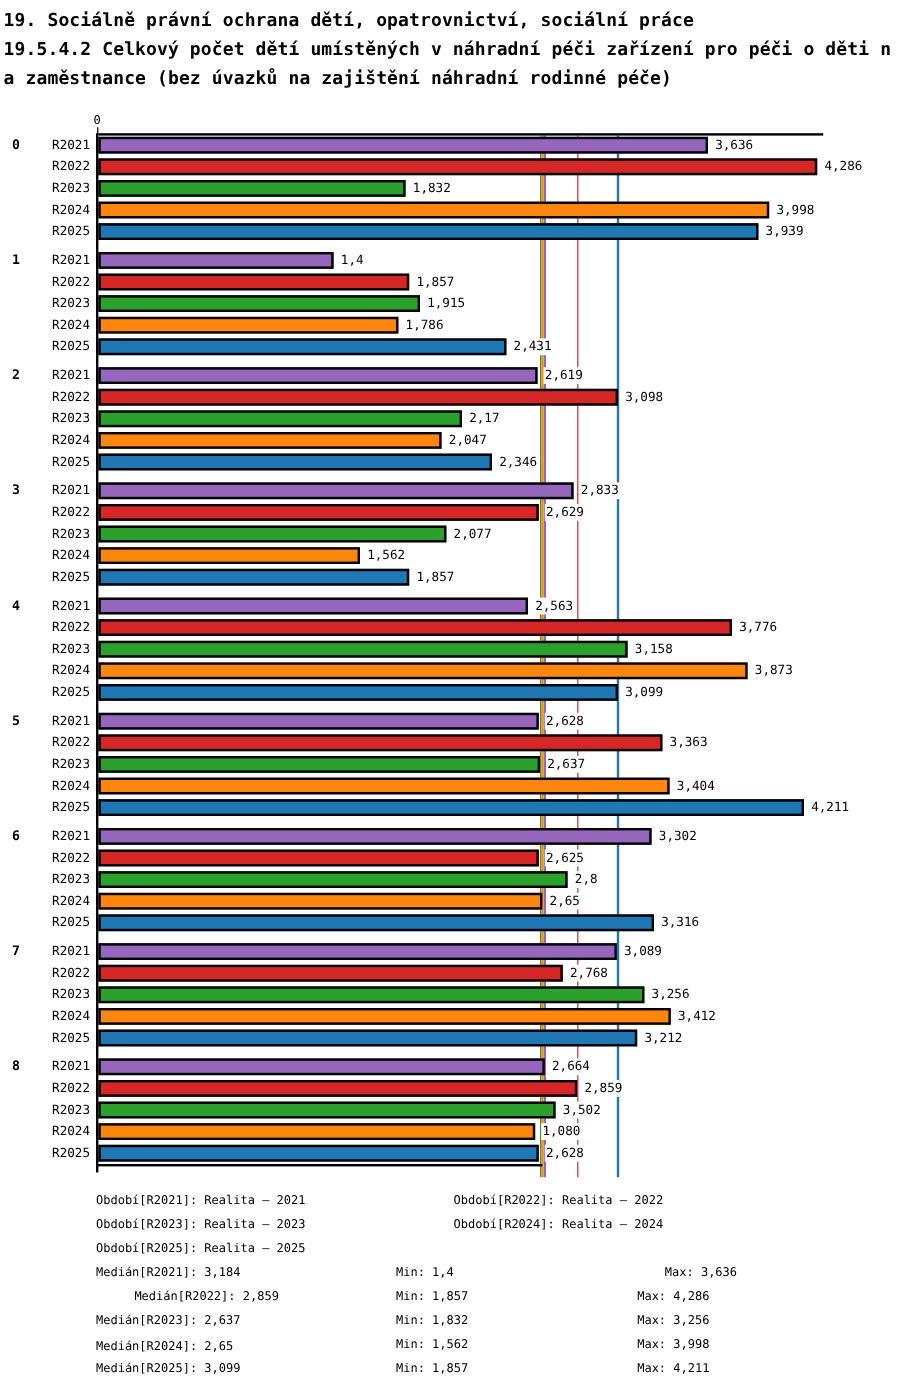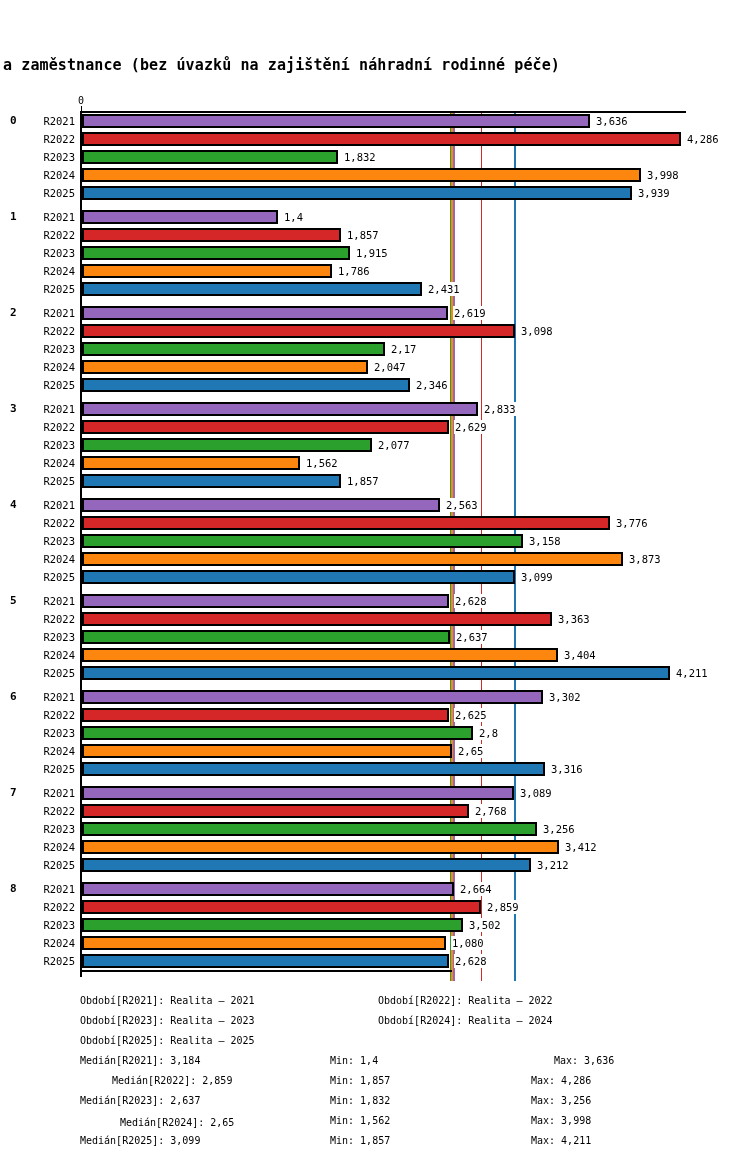--- a/index.html
+++ b/index.html
@@ -29,20 +29,22 @@
   .bar-value {
     position: absolute; font-size: 10.5px; line-height: 14px;
     background: #fff; padding: 0 1px; z-index: 3; white-space: pre;
   }
   .legend-item, .stat-item { position: absolute; font-size: 10px; line-height: 12px; white-space: pre; }
 </style>
 </head>
 <body>
 
 <div class="screen">
+  <div class="title-line" style="top:8px">19. Sociálně právní ochrana dětí, opatrovnictví, sociální práce</div>
+  <div class="title-line" style="top:32px">19.5.4.2 Celkový počet dětí umístěných v náhradní péči zařízení pro péči o děti n</div>
   <div class="title-line" style="top:56px">a zaměstnance (bez úvazků na zajištění náhradní rodinné péče)</div>
 
   <div id="chart">
     <div class="zero-label">0</div>
     <div class="zero-tick"></div>
     <div class="axis-top"></div>
     <div class="axis-left"></div>
     <div class="axis-bottom"></div>
   <div class="median-line" style="left: 453.411px; background: rgb(148, 103, 189);"></div>
       <div class="median-line" style="left: 480.652px; background: rgb(214, 39, 40);"></div>
@@ -205,20 +207,20 @@
   <div id="stats">
       <div class="stat-item" style="left: 80px; top: 1055px;">Medián[R2021]: 3,184</div>
       <div class="stat-item" style="left: 330px; top: 1055px;">Min: 1,4</div>
       <div class="stat-item" style="left: 531px; top: 1055px; padding-left: 23px;">Max: 3,636</div>
       <div class="stat-item" style="left: 80px; top: 1075px; margin-left: 32px;">Medián[R2022]: 2,859</div>
       <div class="stat-item" style="left: 330px; top: 1075px;">Min: 1,857</div>
       <div class="stat-item" style="left: 531px; top: 1075px;">Max: 4,286</div>
       <div class="stat-item" style="left: 80px; top: 1095px;">Medián[R2023]: 2,637</div>
       <div class="stat-item" style="left: 330px; top: 1095px;">Min: 1,832</div>
       <div class="stat-item" style="left: 531px; top: 1095px;">Max: 3,256</div>
-      <div class="stat-item" style="left: 80px; top: 1117px; margin-left: 40px;">Medián[R2024]: 2,65</div>
+      <div class="stat-item" style="left: 80px; top: 1117px;">Medián[R2024]: 2,65</div>
       <div class="stat-item" style="left: 330px; top: 1115px;">Min: 1,562</div>
       <div class="stat-item" style="left: 531px; top: 1115px;">Max: 3,998</div>
       <div class="stat-item" style="left: 80px; top: 1135px;">Medián[R2025]: 3,099</div>
       <div class="stat-item" style="left: 330px; top: 1135px;">Min: 1,857</div>
       <div class="stat-item" style="left: 531px; top: 1135px;">Max: 4,211</div>
     </div>
 </div>
 
 </body></html>

